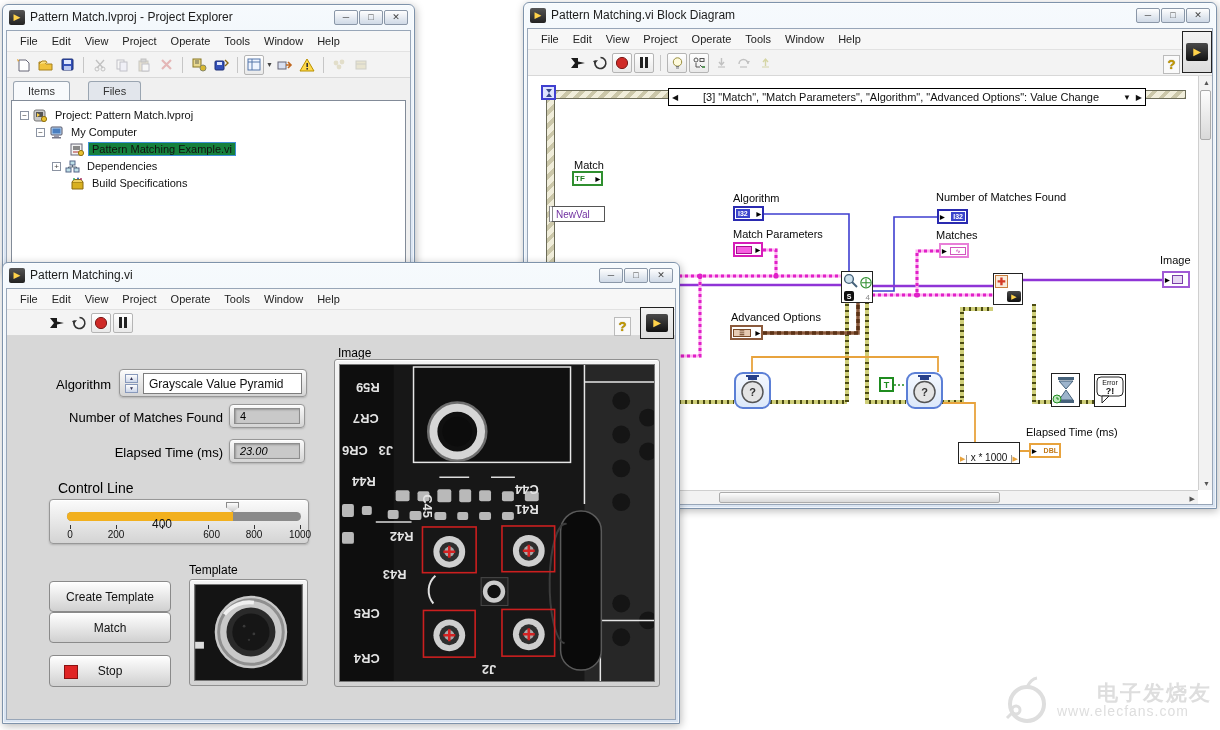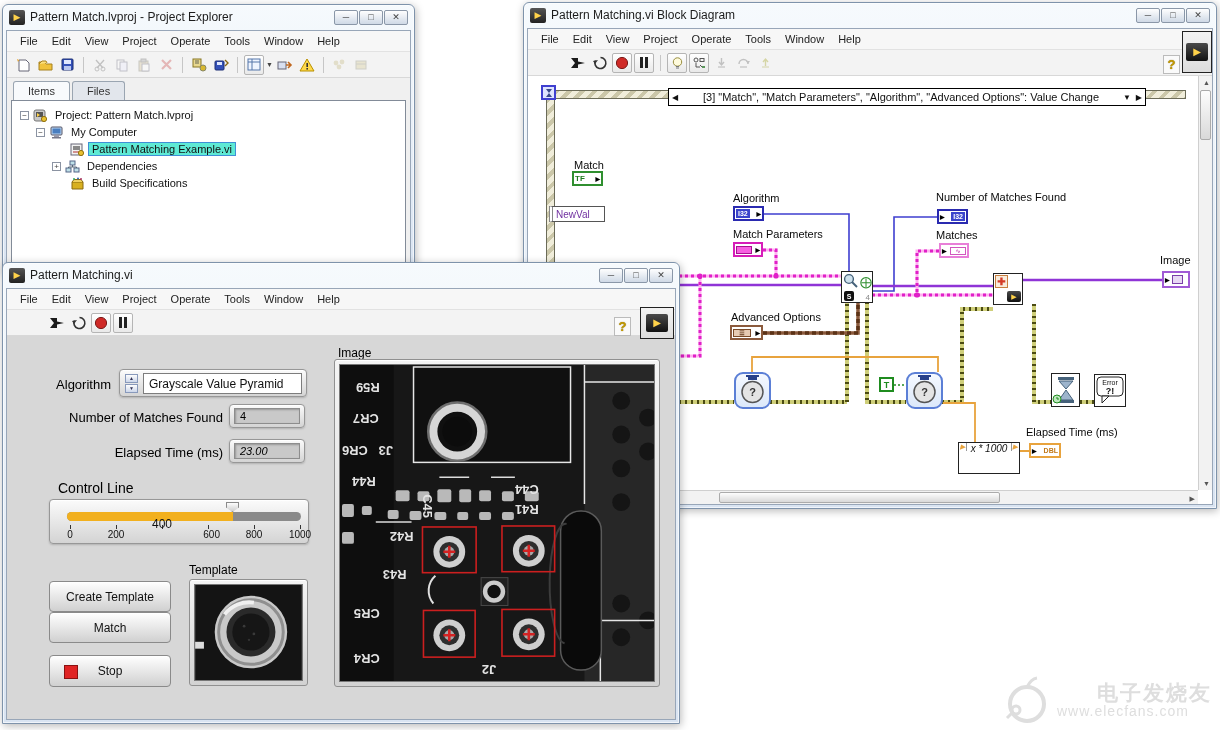--- a/index.html
+++ b/index.html
@@ -23,30 +23,30 @@
   .menubar{height:21px;background:#f7f7f7;border-bottom:1px solid #e2e2e2;display:flex;align-items:center;
            padding-left:6px;font-size:11px;color:#222;flex:0 0 auto;}
   .menubar span{padding:3px 7px;}
   .toolbar{height:26px;background:#f3f3f3;border-bottom:1px solid #d8d8d8;display:flex;align-items:center;
            padding-left:6px;gap:2px;flex:0 0 auto;}
   .ti{width:20px;height:20px;display:flex;align-items:center;justify-content:center;border-radius:2px;}
   .tbox{border:1px solid #b5b5b5;background:linear-gradient(#fff,#e9e9e9);}
   .sep{width:1px;height:16px;background:#c6c6c6;margin:0 4px;}
   .dim{opacity:.4;}
   
-  .tabsrow{height:22px;display:flex;align-items:flex-end;padding-left:6px;gap:2px;flex:0 0 auto;background:#f0f0f0;}
+  .tabsrow{height:22px;display:flex;align-items:flex-end;padding-left:6px;gap:18px;flex:0 0 auto;background:#f0f0f0;}
   .tab{border:1px solid #9aa5b1;border-bottom:none;border-radius:3px 3px 0 0;padding:3px 14px 3px;
        font-size:11px;background:#e2e6ec;color:#333;}
   .tab.active{background:#f8fafc;position:relative;top:1px;padding-bottom:4px;}
   .treepanel{flex:1;margin:0 4px 4px 4px;background:#fff;border:1px solid #828b98;position:relative;font-size:11px;}
   .trow{position:absolute;height:16px;display:flex;align-items:center;gap:4px;white-space:nowrap;}
   .expand{width:9px;height:9px;border:1px solid #8b93a2;background:#fff;font-size:8px;line-height:7px;
           text-align:center;color:#444;flex:0 0 auto;}
   .tlabel{padding:0 3px;}
-  .tsel{background:#5eead4;outline:1px solid #3f8fd6;}
+  .tsel{background:#15803d;outline:1px solid #3f8fd6;}
   
   .bd-content{position:relative;flex:1;background:#fff;overflow:hidden;}
   .estripe{position:absolute;background:repeating-linear-gradient(135deg,#f0edda 0 5px,#cbc7a9 5px 9px);
            border:1px solid #6b6b58;}
   .dlabel{position:absolute;font-size:11px;color:#0a0a0a;white-space:nowrap;}
   .term{position:absolute;display:flex;align-items:center;background:#fff;font-weight:bold;}
   .node{position:absolute;background:#fff;border:1px solid #222;}
   .vscroll{position:absolute;right:0;top:0;bottom:14px;width:14px;background:#f2f2f2;border-left:1px solid #cfcfcf;}
   .hscroll{position:absolute;left:0;right:14px;bottom:0;height:14px;background:#f2f2f2;border-top:1px solid #cfcfcf;}
   .sarrow{position:absolute;font-size:7px;color:#555;line-height:1;}
@@ -470,21 +470,21 @@
           <svg width="33" height="33">
               <rect x="12" y="2" width="9" height="4" fill="#27408b"></rect>
               <rect x="10" y="1" width="13" height="2" fill="#27408b"></rect>
               <circle cx="16.5" cy="18" r="10.5" fill="#e4e4e4" stroke="#555" stroke-width="1.5"></circle>
               <text x="16.5" y="22" text-anchor="middle" font-size="11" font-weight="bold" fill="#333" font-family="Liberation Sans">?</text>
             </svg>
         </div>
         <div class="term" style="left:351px;top:301px;width:15px;height:15px;border:2px solid #1f8c1f;justify-content:center;">
           <span style="font-size:9px;color:#1f8c1f;">T</span>
         </div>
-        <div class="node" style="left:430px;top:366px;width:62px;height:32px;display:flex;align-items:flex-start;font-style:italic;">
+        <div class="node" style="left:430px;top:366px;width:62px;height:22px;display:flex;align-items:flex-end;">
           <span style="color:#e8a33d;font-size:7px;padding:0 1px;border-right:1px solid #999;">▶</span>
           <span style="flex:1;text-align:center;font-size:10px;">x * 1000</span>
           <span style="color:#e8a33d;font-size:7px;padding:0 1px;border-left:1px solid #999;">▶</span>
         </div>
         <div class="node" style="left:523px;top:297px;width:29px;height:34px;">
           <svg width="27" height="32">
               <rect x="6" y="3" width="16" height="3" fill="#45617a"></rect>
               <polygon points="7,7 21,7 14,15" fill="#9db4cc" stroke="#45617a"></polygon>
               <polygon points="7,26 21,26 14,16" fill="#9db4cc" stroke="#45617a"></polygon>
               <rect x="6" y="26" width="16" height="3" fill="#45617a"></rect>

